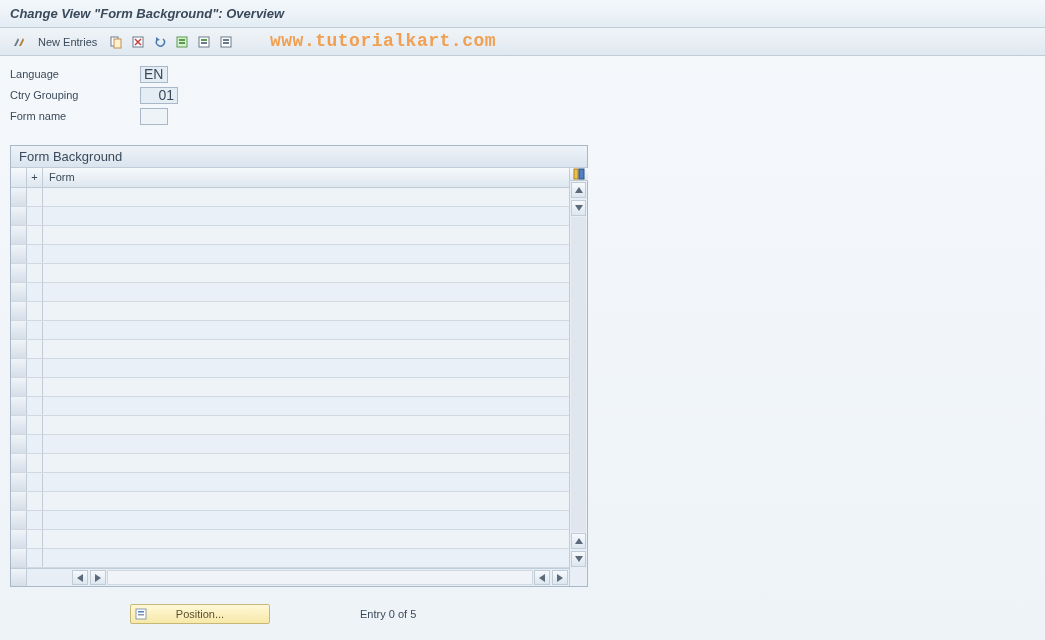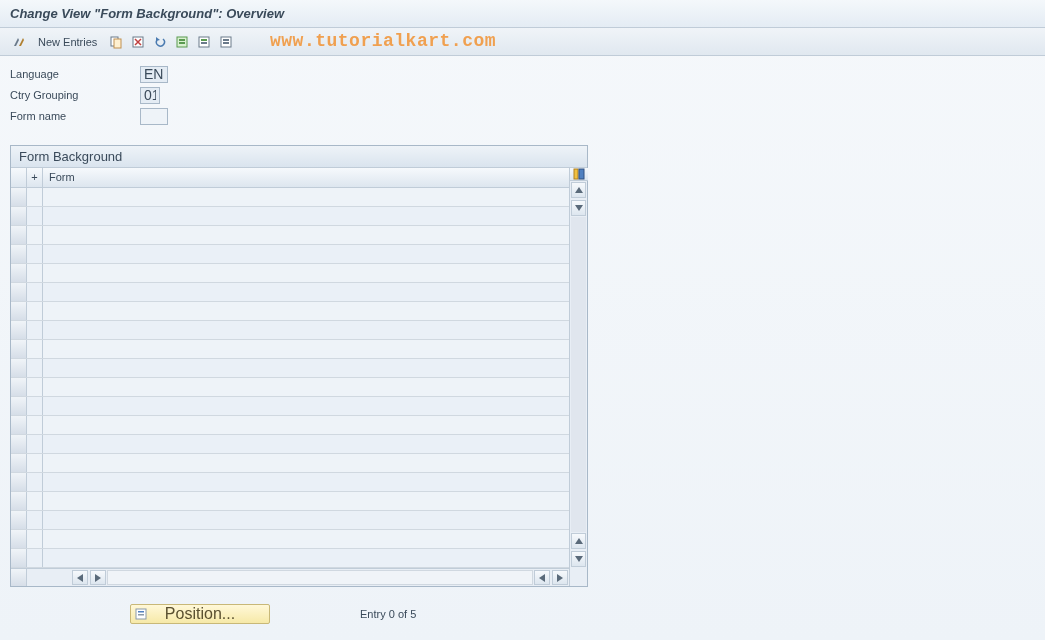--- a/index.html
+++ b/index.html
@@ -77,21 +77,21 @@
       border: 1px solid #a8b8c8;
       background: #e4ecf4;
       height: 17px;
       padding: 1px 3px;
       font-size: 14px;
       color: #3a4a5a;
       font-family: Arial, sans-serif;
       text-align: left;
     }
     .field-input.w28 { width: 28px; }
-    .field-input.w28b { width: 20px; text-align: right; }
+    .field-input.w28b { width: 38px; text-align: right; }
     .field-input.w28e { width: 28px; background: #eef3f8; }
 
     .table-panel {
       margin: 14px 0 0 10px;
       width: 578px;
       border: 1px solid #a8b8c8;
       background: #e8eef5;
     }
     .table-caption {
       background: linear-gradient(to bottom, #eef3f8, #dae4ee);
@@ -171,21 +171,21 @@
       height: 20px;
       background: linear-gradient(to bottom, #fff8d8, #f6e9a8);
       border: 1px solid #c8b878;
       border-radius: 2px;
       display:flex;
       align-items:center;
       justify-content:center;
       gap:6px;
       cursor:pointer;
       color:#5a5030;
-      font-size:16px;
+      font-size:11px;
       position: relative;
     }
     .position-btn .ico { position:absolute; left:4px; top:2px; }
     .entry-text {
       margin-left: 90px;
       color:#3a4a5a;
       font-size:11px;
     }
     .tri { width:0;height:0; display:inline-block; }
     .tri.up { border-left:4px solid transparent;border-right:4px solid transparent;border-bottom:6px solid #5a6a7a; }

